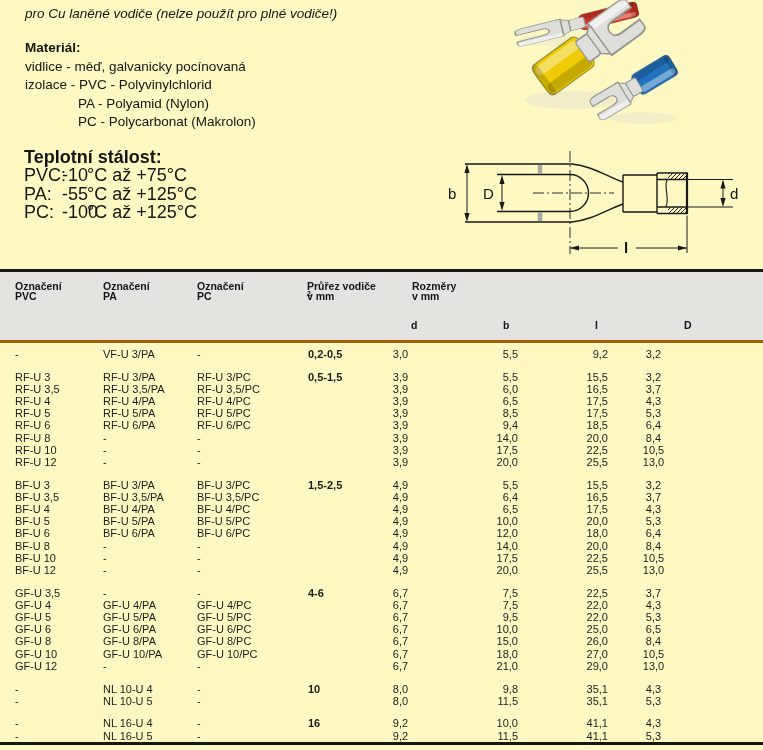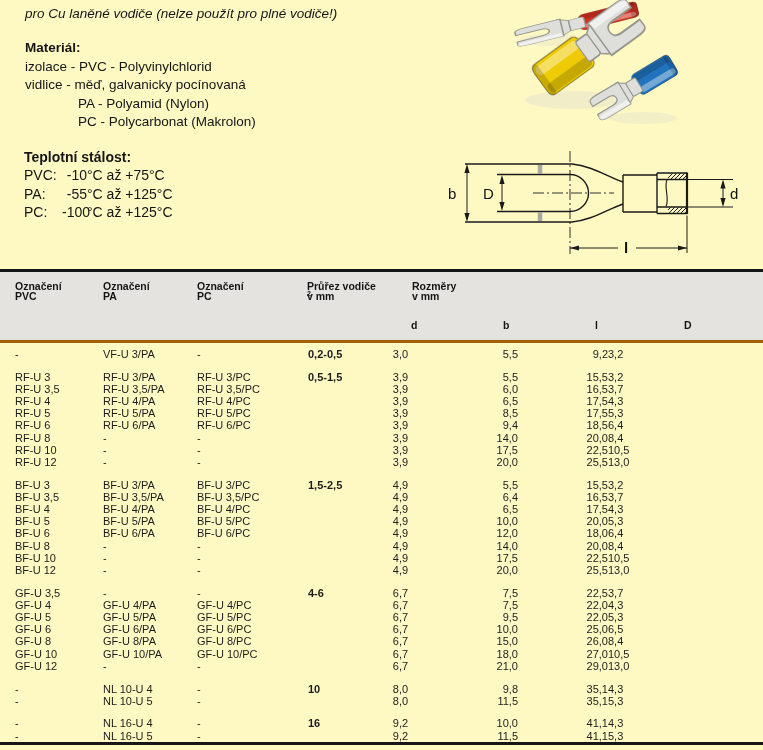--- a/index.html
+++ b/index.html
@@ -4,21 +4,21 @@
 <style>
   html,body{margin:0;padding:0;background:#ffffff;}
   .page{position:relative;width:763px;height:750px;background:#fef9c3;
         font-family:"Liberation Sans",sans-serif;color:#151515;overflow:hidden;}
 
   
   .intro{position:absolute;left:25px;top:6px;font-size:13.5px;font-style:italic;}
   .material{position:absolute;left:25px;top:39px;font-size:13.5px;line-height:18.6px;}
   .material .hd{font-weight:bold;}
   .material .indent{margin-left:53px;}
-  .temp{position:absolute;left:24px;top:148px;font-size:14px;line-height:18.4px;}
+  .temp{position:absolute;left:24px;top:148px;font-size:18px;line-height:18.4px;}
   .temp .hd{font-weight:bold;}
   .temp .lbl{display:inline-block;width:38px;}
   .temp .num{display:inline-block;width:25px;text-align:right;}
 
   
   .photo{position:absolute;left:493px;top:0;}
   .diagram{position:absolute;left:440px;top:138px;}
   .diagram text{font-size:15px;fill:#111;}
 
   
@@ -30,34 +30,34 @@
   .h-r1{top:8px;} .h-r2{top:18px;} .h-r3{top:47px;}
   .x1{left:15px;} .x2{left:103px;} .x3{left:197px;} .x4{left:307px;} .x5{left:412px;}
   .sd{left:411px;} .sb{left:503px;} .sl{left:595px;} .sD{left:684px;}
 
   .tbl-body{padding-top:5px;font-size:11px;color:#1c1c1c;}
   .grp + .grp{margin-top:10.5px;}
   .row{display:flex;height:12.2px;line-height:12.3px;white-space:nowrap;}
   .c1{width:88px;padding-left:15px;box-sizing:content-box;}
   .c2{width:94px;} .c3{width:111px;} .c4{width:70px;font-weight:bold;}
   .c5{width:45px;text-align:center;} .c6{width:95px;text-align:right;}
-  .c7{width:90px;text-align:right;} .c8{width:91px;text-align:left;}
+  .c7{width:90px;text-align:right;} .c8{width:91px;text-align:center;}
   .tbl-bottom{height:3px;background:#161616;}
 </style>
 </head>
 <body>
 
 <div class="page">
 
   <div class="intro">pro Cu laněné vodiče (nelze použít pro plné vodiče!)</div>
 
   <div class="material">
     <div class="hd">Materiál:</div>
+    <div>vidlice - měď, galvanicky pocínovaná</div>
     <div>izolace - PVC - Polyvinylchlorid</div>
-    <div>vidlice - měď, galvanicky pocínovaná</div>
     <div class="indent">PA - Polyamid (Nylon)</div>
     <div class="indent">PC - Polycarbonat (Makrolon)</div>
   </div>
 
   <div class="temp">
     <div class="hd">Teplotní stálost:</div>
     <div>
       <span class="lbl">PVC:</span><span class="num">-10</span><span>°C až +75°C</span>
     </div>
     <div>

